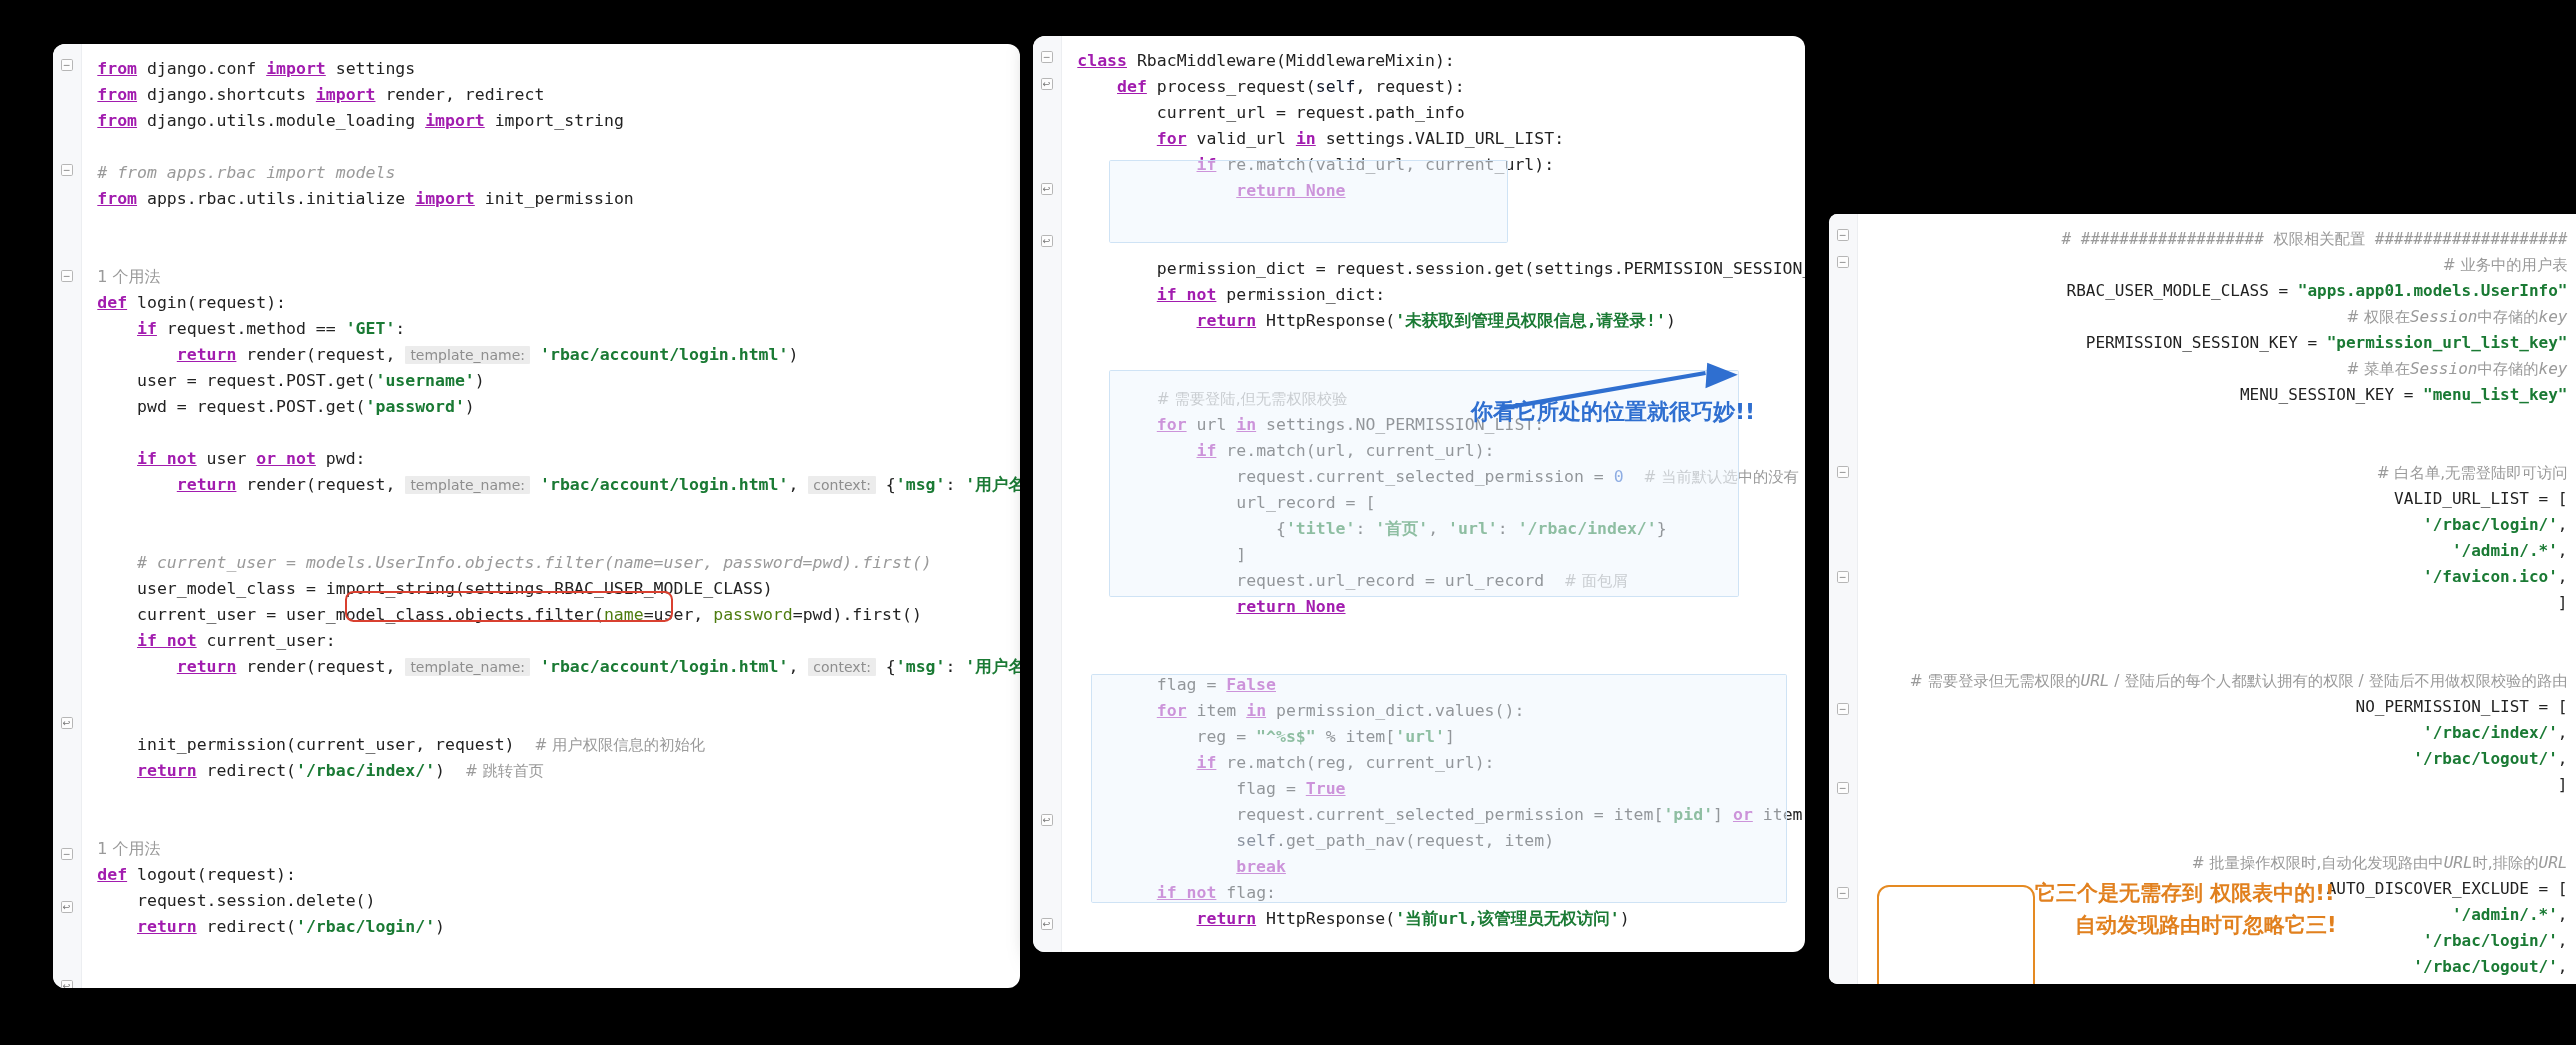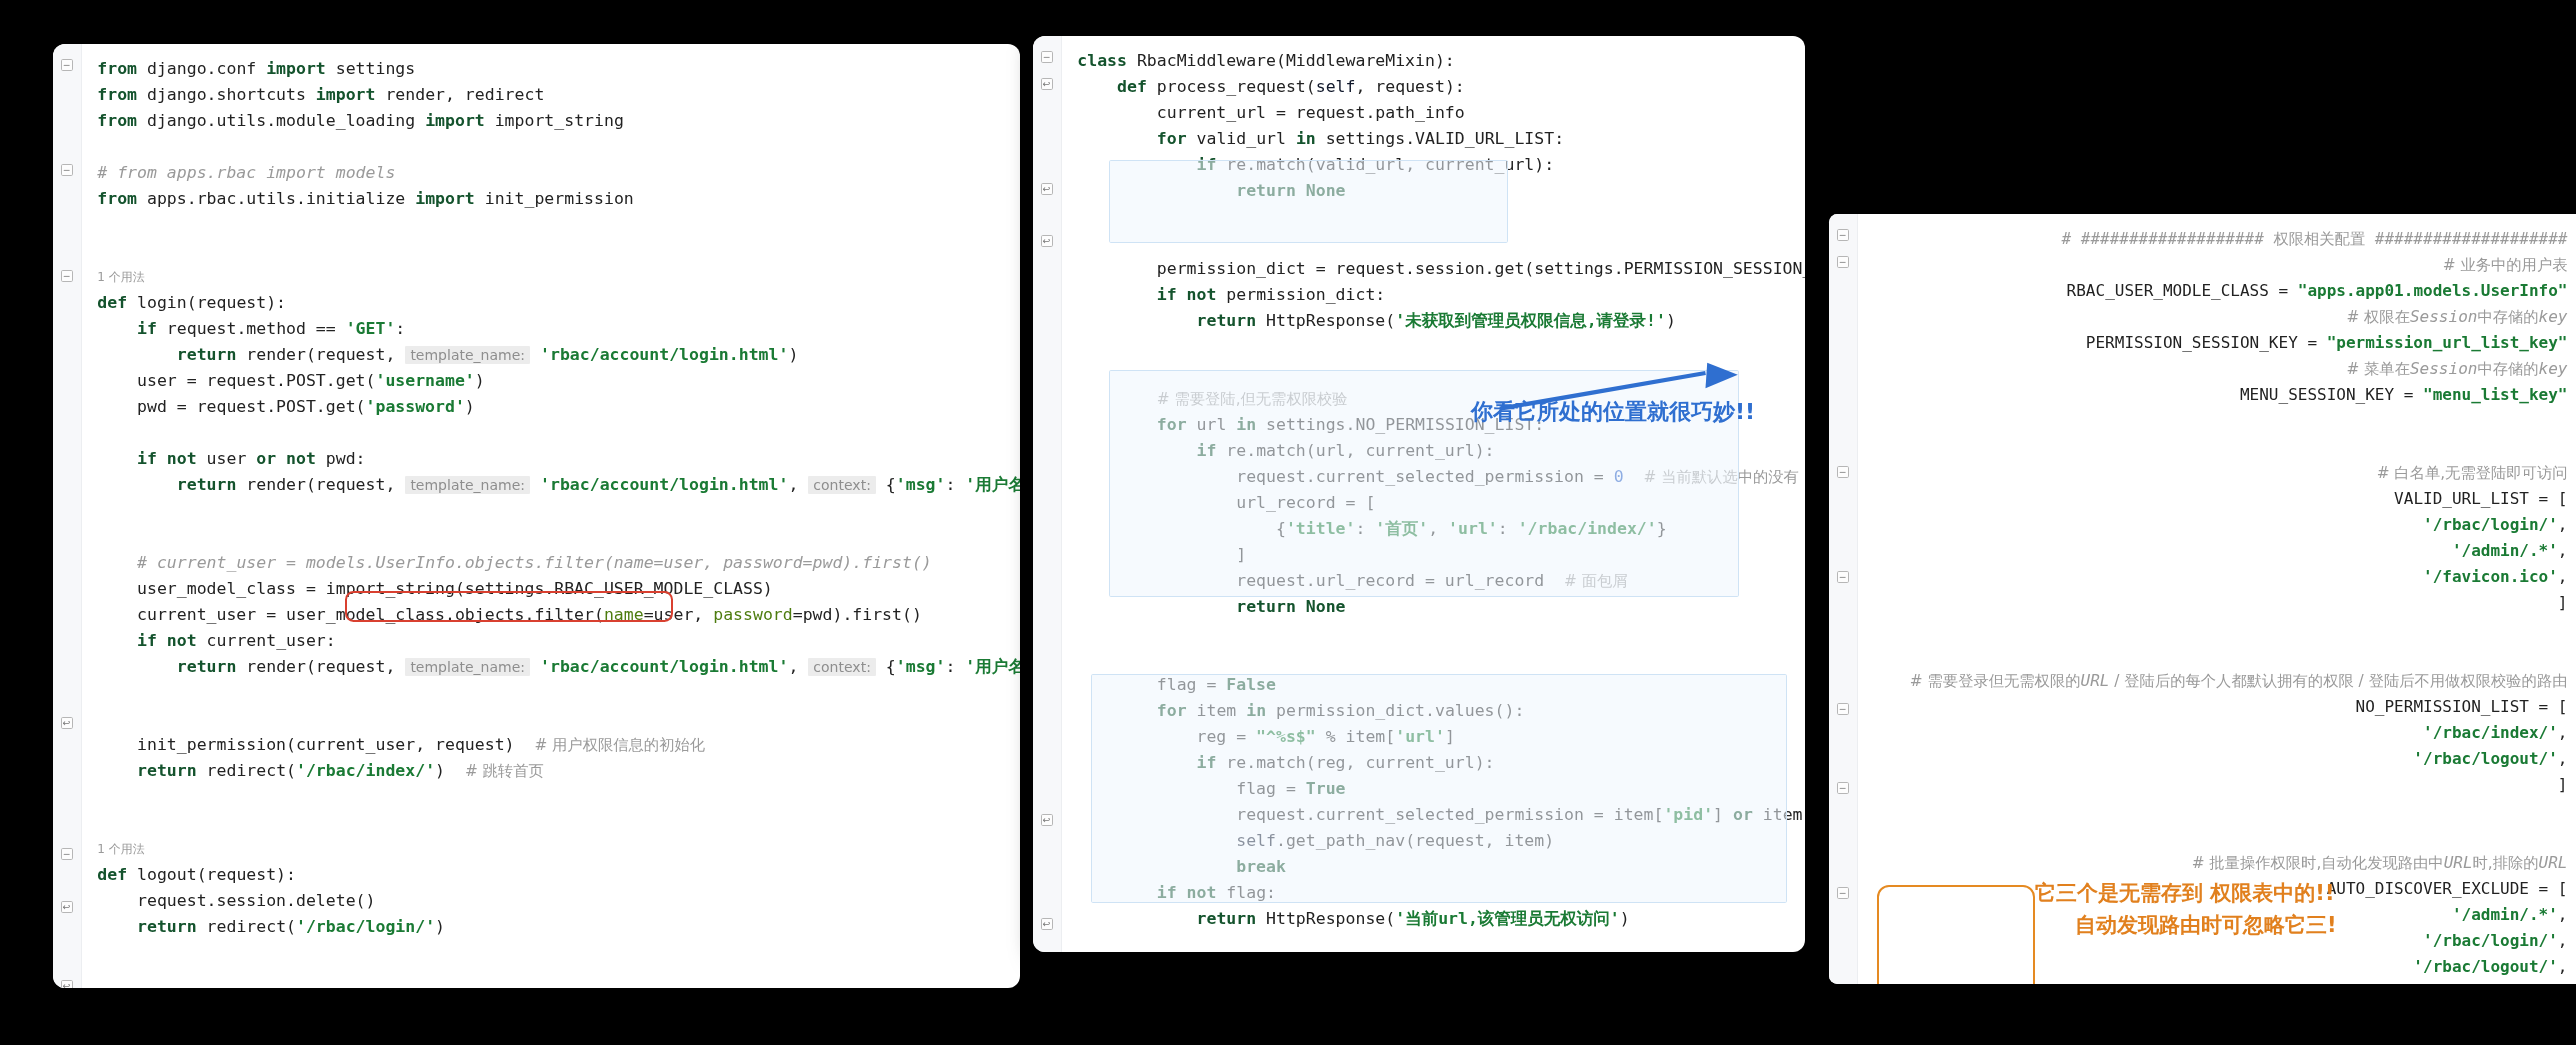--- a/index.html
+++ b/index.html
@@ -49,39 +49,39 @@
     height: 26px;
     line-height: 26px;
     white-space: pre;
     font-size: 16.5px;
     letter-spacing: 0px;
     color: #222222;
   }
   .ln.small { font-size: 16px; text-align: right; }
 
   
-  .kw   { color: #14532d; font-weight: bold; }
+  .kw   { color: #a21caf; font-weight: bold; text-decoration: underline; }
   .str  { color: #1a7a34; font-weight: bold; }
   .num  { color: #1a55c4; }
   .self { color: #0f172a; }
   .kwarg{ color: #4d7c0f; }
   .cmt  { color: #9a9a9a; font-style: italic; }
   .cmt-cn { color: #9a9a9a; font-style: normal; font-family: "DejaVu Sans","Liberation Sans",sans-serif; font-size: 15.3px; }
   .hint {
     background: #ececec;
     color: #8e8e8e;
     border-radius: 1px;
     padding: 0.8px 5.1px;
     font-size: 14px;
     font-family: "DejaVu Sans","Liberation Sans",sans-serif;
     font-style: normal;
   }
   .usage {
     color: #9a9a9a;
-    font-size: 12px;
+    font-size: 16px;
     font-family: "DejaVu Sans","Liberation Sans",sans-serif;
     height: 26px; line-height: 26px;
     white-space: pre;
   }
 
   
   .fold {
     position: absolute;
     left: 7.6px;
     width: 12px; height: 12px;

